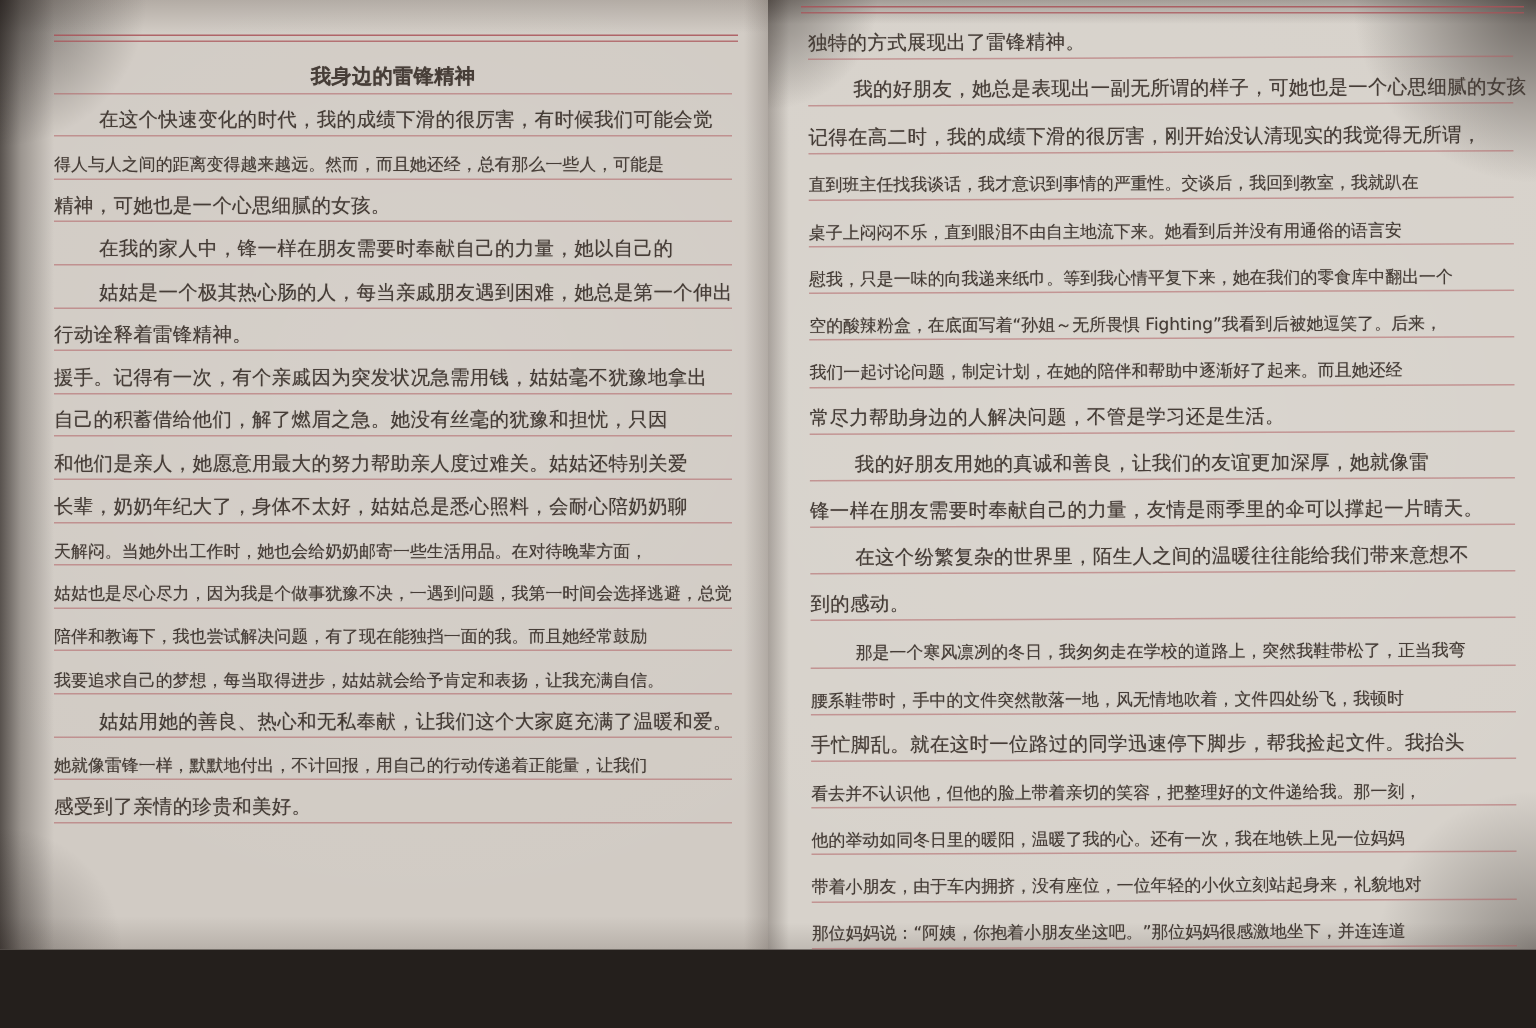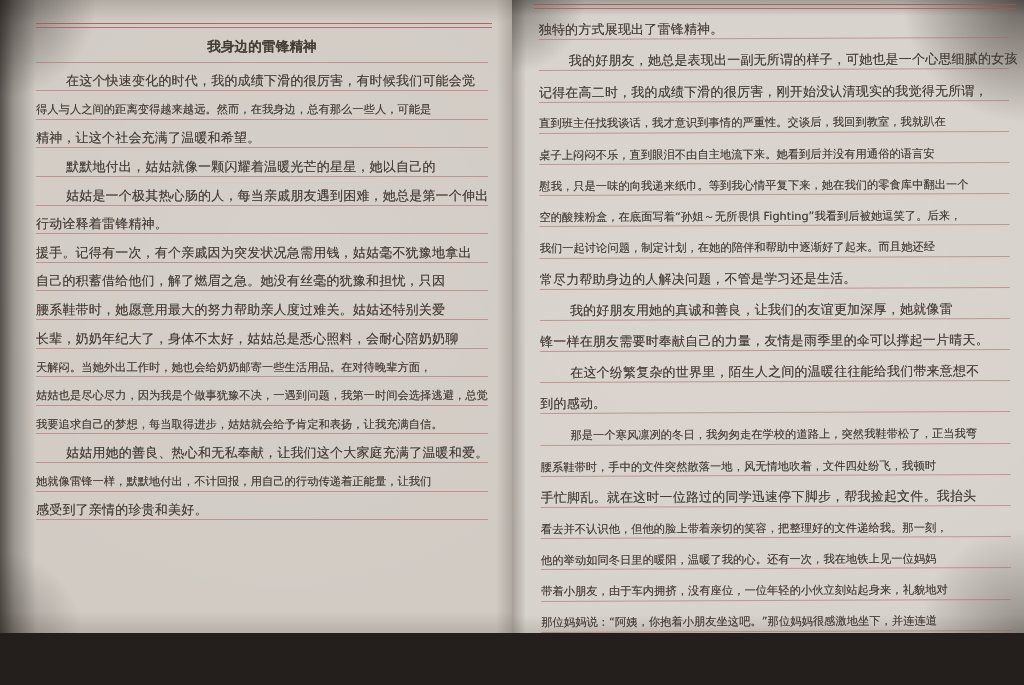--- a/index.html
+++ b/index.html
@@ -41,21 +41,21 @@
   .photo-right .rows{top:8px;left:28px;right:14px;transform:rotate(-0.25deg);}
   .line{position:relative;display:flex;align-items:flex-end;
         border-bottom:1px solid rgba(176,96,101,0.55);
         overflow:visible;white-space:nowrap;}
   .photo-left .line{height:27.6px;}
   .photo-right .line{height:30.2px;}
   .ink{display:block;color:#463d37;font-size:13px;line-height:1;
        padding-bottom:3px;letter-spacing:0.2px;
        text-shadow:0 0 0.5px rgba(70,61,55,0.6);}
   .line.long .ink{font-size:11.3px;letter-spacing:0;}
-  .line.center{justify-content:center;align-items:center;}
+  .line.center{justify-content:center;}
   .line.center .ink{font-weight:bold;font-size:13.5px;}
   .line.indent .ink{padding-left:30px;}
   .pagefoot{position:absolute;display:flex;color:#b5565c;font-size:12px;
             justify-content:space-between;}
   .photo-left .pagefoot{top:652px;left:438px;width:56px;}
   .photo-right .pagefoot{top:660px;left:430px;width:62px;}
 </style>
 </head>
 <body>
 
@@ -64,51 +64,54 @@
   <section class="photo photo-left">
     <div class="dline top"></div>
     <div class="rows">
         <div class="line center">
           <span class="ink">我身边的雷锋精神</span>
         </div>
         <div class="line indent">
           <span class="ink">在这个快速变化的时代，我的成绩下滑的很厉害，有时候我们可能会觉</span>
         </div>
         <div class="line long">
-          <span class="ink">得人与人之间的距离变得越来越远。然而，在我身边，总有那么一些人，可能是</span>
-        </div>
-        <div class="line">
-          <span class="ink">精神，让这个社会充满了温暖和希望。</span>
-        </div>
-        <div class="line indent">
-          <span class="ink">默默地付出，姑姑就像一颗闪耀着温暖光芒的星星，她以自己的</span>
+          <span class="ink">得人与人之间的距离变得越来越远。然而，而且她还经，总有那么一些人，可能是</span>
+        </div>
+        <div class="line">
+          <span class="ink">精神，可她也是一个心思细腻的女孩。</span>
+        </div>
+        <div class="line indent">
+          <span class="ink">在我的家人中，锋一样在朋友需要时奉献自己的力量，她以自己的</span>
         </div>
         <div class="line indent">
           <span class="ink">姑姑是一个极其热心肠的人，每当亲戚朋友遇到困难，她总是第一个伸出</span>
         </div>
         <div class="line">
           <span class="ink">行动诠释着雷锋精神。</span>
         </div>
         <div class="line">
           <span class="ink">援手。记得有一次，有个亲戚因为突发状况急需用钱，姑姑毫不犹豫地拿出</span>
         </div>
         <div class="line">
           <span class="ink">自己的积蓄借给他们，解了燃眉之急。她没有丝毫的犹豫和担忧，只因</span>
         </div>
         <div class="line">
-          <span class="ink">腰系鞋带时，她愿意用最大的努力帮助亲人度过难关。姑姑还特别关爱</span>
+          <span class="ink">和他们是亲人，她愿意用最大的努力帮助亲人度过难关。姑姑还特别关爱</span>
         </div>
         <div class="line">
           <span class="ink">长辈，奶奶年纪大了，身体不太好，姑姑总是悉心照料，会耐心陪奶奶聊</span>
         </div>
         <div class="line long">
           <span class="ink">天解闷。当她外出工作时，她也会给奶奶邮寄一些生活用品。在对待晚辈方面，</span>
         </div>
         <div class="line long">
           <span class="ink">姑姑也是尽心尽力，因为我是个做事犹豫不决，一遇到问题，我第一时间会选择逃避，总觉</span>
+        </div>
+        <div class="line long">
+          <span class="ink">陪伴和教诲下，我也尝试解决问题，有了现在能独挡一面的我。而且她经常鼓励</span>
         </div>
         <div class="line long">
           <span class="ink">我要追求自己的梦想，每当取得进步，姑姑就会给予肯定和表扬，让我充满自信。</span>
         </div>
         <div class="line indent">
           <span class="ink">姑姑用她的善良、热心和无私奉献，让我们这个大家庭充满了温暖和爱。</span>
         </div>
         <div class="line long">
           <span class="ink">她就像雷锋一样，默默地付出，不计回报，用自己的行动传递着正能量，让我们</span>
         </div>

